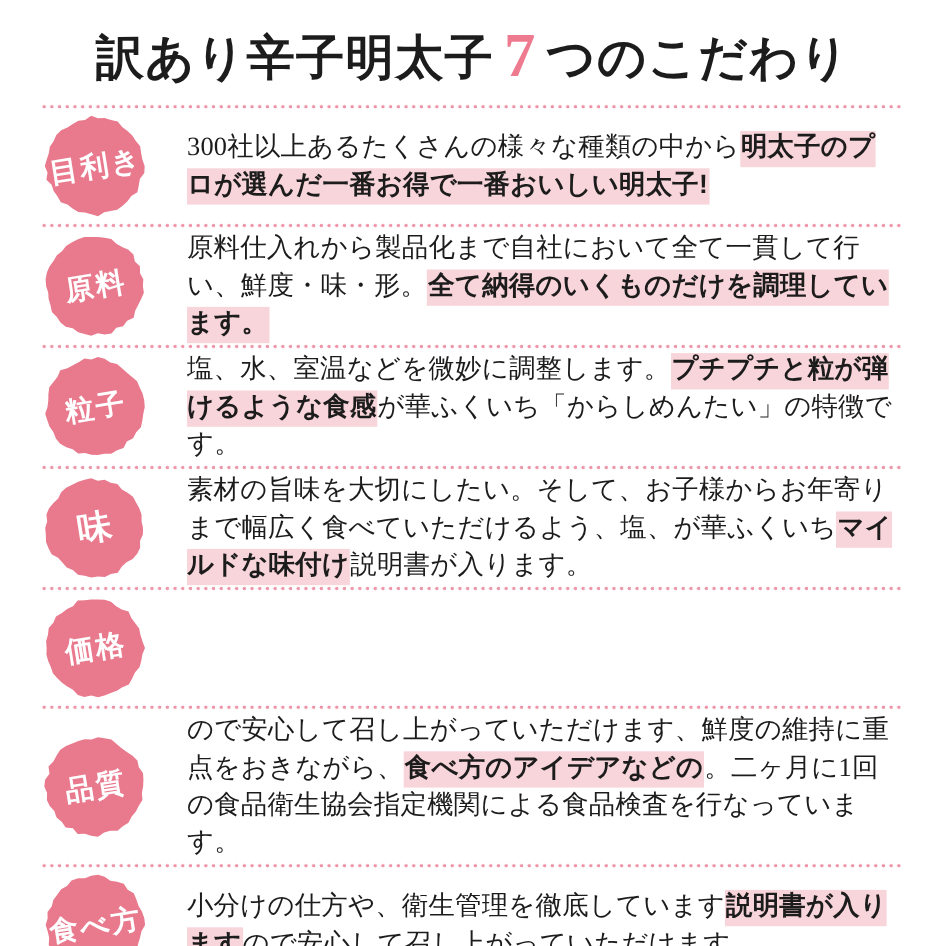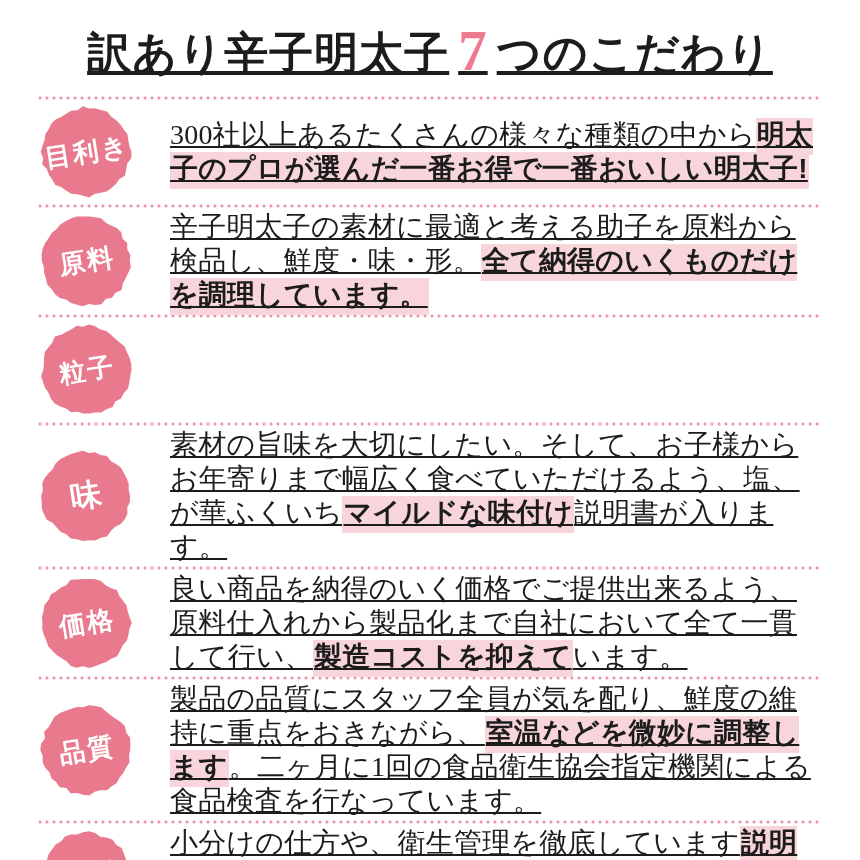--- a/index.html
+++ b/index.html
@@ -1,21 +1,21 @@
 <!DOCTYPE html>
 <html lang="ja" style="--badge: #e9798d; --number: #ee7a90; --highlight: #f8d5da; --dots: #ee93a6; --text: #1c1c1c;"><head>
 <meta charset="utf-8">
 <style>
   html,body{margin:0;padding:0;background:#ffffff;}
   body{
     width:860px;height:860px;overflow:hidden;
     font-family:"Liberation Serif","DejaVu Serif",serif;
     color:var(--text,#1c1c1c);
   }
-  .page{box-sizing:border-box;width:860px;height:860px;padding:16px 38px 0 38px;text-decoration:underline;}
+  .page{box-sizing:border-box;width:860px;height:860px;padding:16px 38px 0 38px;}
 
   
   .title{
     margin:6px 0 14px 0;text-align:center;
     font-size:44px;font-weight:700;letter-spacing:1px;line-height:1.3;
     white-space:nowrap;
   }
   .title .num{
     color:var(--number,#ee7a90);
     font-size:57px;font-weight:700;line-height:1;
@@ -34,21 +34,21 @@
   .badge{position:relative;width:96px;height:96px;flex:0 0 96px;margin-right:36px;}
   .blob{position:absolute;left:0;top:0;width:96px;height:96px;display:block;}
   .badge-label{
     position:absolute;left:0;top:0;right:0;bottom:0;
     display:flex;align-items:center;justify-content:center;
     transform:rotate(-9deg);
     color:#ffffff;font-weight:700;font-size:26px;letter-spacing:2px;
     text-indent:2px;
   }
   .badge-label.single{font-size:31px;}
-  .text{margin:0;flex:1;font-size:28px;line-height:34px;letter-spacing:0.2px;padding-right:2px;}
+  .text{margin:0;flex:1;font-size:24px;line-height:34px;letter-spacing:0.2px;padding-right:2px;}
   .hl{
     font-family:"Liberation Sans","DejaVu Sans",sans-serif;
     font-weight:700;
     background-color:var(--highlight,#f8d5da);
     padding:1px 1px 5px 1px;
   }
 </style>
 </head>
 <body>
 
@@ -66,60 +66,60 @@
         <p class="text"><span class="plain">300社以上あるたくさんの様々な種類の中から</span><span class="hl">明太子のプロが選んだ一番お得で一番おいしい明太子!</span></p>
       </section>
       <div class="dots"></div>
       <section class="row">
         <div class="badge">
           <svg viewBox="0 0 96 96" class="blob">
             <polygon points="91.9,48.0 92.8,54.2 90.3,59.8 87.6,65.2 84.9,70.5 83.5,76.9 77.6,79.7 73.9,84.7 67.7,85.9 63.4,91.2 57.1,92.0 50.9,90.9 44.9,93.3 38.9,91.7 33.1,90.0 28.1,86.5 21.8,85.1 17.0,81.2 13.5,76.0 9.2,71.6 7.9,65.4 6.2,59.7 5.8,53.8 3.9,48.0 3.5,41.9 4.6,35.8 7.0,30.2 10.6,25.3 13.7,20.1 18.3,16.3 22.3,11.5 27.5,8.3 32.9,5.4 38.7,3.4 45.0,3.5 51.0,3.5 57.1,4.2 63.2,5.2 67.8,9.7 73.0,12.6 78.7,15.1 83.3,19.3 84.6,25.7 89.2,30.1 89.3,36.4 92.3,41.9" fill="var(--badge)"></polygon>
           </svg>
           <span class="badge-label">原料</span>
         </div>
-        <p class="text"><span class="plain">辛子明太子の素材に最適と考える助子を原料から検品し、鮮度・味・形。</span><span class="hl">全て納得のいくものだけを調理しています。</span></p>
+        <p class="text"><span class="plain">原料仕入れから製品化まで自社において全て一貫して行い、鮮度・味・形。</span><span class="hl">全て納得のいくものだけを調理しています。</span></p>
       </section>
       <div class="dots"></div>
       <section class="row">
         <div class="badge">
           <svg viewBox="0 0 96 96" class="blob">
             <polygon points="93.6,48.0 92.3,54.1 91.4,60.2 90.1,66.3 85.8,71.0 83.0,76.5 77.3,79.4 74.3,85.3 68.4,87.3 63.1,90.5 56.9,90.6 51.0,91.6 45.0,91.5 39.3,89.8 33.0,90.3 28.1,86.4 22.3,84.5 16.7,81.5 12.8,76.6 10.5,70.8 7.0,65.8 5.0,60.0 3.1,54.2 5.2,48.0 5.9,42.2 6.0,36.2 6.8,30.1 10.6,25.2 14.3,20.6 16.8,14.6 23.2,12.8 28.3,10.0 33.5,7.3 38.8,3.8 45.0,4.8 51.1,2.5 57.1,4.2 62.3,7.6 68.3,8.9 72.9,12.8 77.2,16.7 81.8,20.5 86.6,24.5 89.0,30.2 91.6,35.8 93.1,41.8" fill="var(--badge)"></polygon>
           </svg>
           <span class="badge-label">粒子</span>
         </div>
+        <p class="text"><span class="plain">塩、水、室温などを微妙に調整します。</span><span class="hl">プチプチと粒が弾けるような食感</span><span class="plain">が華ふくいち「からしめんたい」の特徴です。</span></p>
       </section>
       <div class="dots"></div>
       <section class="row">
         <div class="badge">
           <svg viewBox="0 0 96 96" class="blob">
             <polygon points="92.0,48.0 91.9,54.0 89.3,59.6 89.4,66.0 86.7,71.5 82.6,76.1 77.0,79.1 72.8,83.1 69.0,88.6 62.8,89.8 57.3,92.5 51.0,92.2 44.9,93.0 39.0,91.3 32.9,90.6 28.2,86.2 22.7,83.8 18.7,79.4 14.8,75.0 8.9,71.8 6.0,66.2 3.8,60.4 3.7,54.1 3.1,48.0 4.9,42.1 4.2,35.7 6.6,30.0 10.6,25.2 14.9,21.1 17.6,15.4 22.1,11.3 27.6,8.6 33.1,6.0 38.9,4.2 44.9,2.7 50.9,5.0 57.1,4.2 62.6,6.9 68.7,8.0 72.8,12.9 78.0,15.9 82.9,19.6 85.8,25.0 88.7,30.3 90.7,36.0 90.7,42.1" fill="var(--badge)"></polygon>
           </svg>
           <span class="badge-label single">味</span>
         </div>
         <p class="text"><span class="plain">素材の旨味を大切にしたい。そして、お子様からお年寄りまで幅広く食べていただけるよう、塩、が華ふくいち</span><span class="hl">マイルドな味付け</span><span class="plain">説明書が入ります。</span></p>
       </section>
       <div class="dots"></div>
       <section class="row">
         <div class="badge">
           <svg viewBox="0 0 96 96" class="blob">
             <polygon points="93.8,48.0 91.4,54.0 90.4,59.9 88.8,65.7 84.7,70.3 82.1,75.8 79.1,81.3 73.2,83.7 68.2,86.9 62.6,89.0 57.0,91.2 51.1,92.9 45.0,91.2 38.7,92.7 32.8,90.9 28.3,86.1 23.2,83.1 18.4,79.7 14.1,75.6 10.1,71.0 8.2,65.3 5.8,59.8 4.2,54.0 4.4,48.0 3.9,41.9 5.6,36.1 6.3,29.9 10.5,25.2 12.9,19.4 18.3,16.2 23.0,12.6 28.4,10.2 32.6,4.8 39.0,4.6 45.0,4.0 51.0,4.1 57.1,4.2 62.9,6.1 67.6,10.2 72.7,13.0 78.8,15.0 81.4,20.9 84.9,25.6 88.5,30.4 89.7,36.3 91.5,42.0" fill="var(--badge)"></polygon>
           </svg>
           <span class="badge-label">価格</span>
         </div>
-        <p class="text"><span class="plain">良い商品を納得のいく価格でご提供出来るよう、原料仕入れから製品化まで自社において全て一貫して行い、</span><span class="hl">製造コストを抑えて</span><span class="plain">います。</span></p>
       </section>
       <div class="dots"></div>
       <section class="row">
         <div class="badge">
           <svg viewBox="0 0 96 96" class="blob">
             <polygon points="92.1,48.0 91.0,53.9 91.5,60.2 88.2,65.4 85.5,70.8 81.6,75.4 78.8,81.0 73.6,84.2 68.9,88.3 62.3,88.3 56.7,89.8 51.1,93.6 44.9,92.8 39.1,90.9 32.6,91.2 28.3,86.0 21.7,85.2 18.1,80.1 13.4,76.2 11.4,70.2 7.2,65.7 4.6,60.2 4.8,53.9 2.3,48.0 3.0,41.8 7.0,36.5 6.1,29.8 10.5,25.2 13.5,19.9 16.8,14.6 22.0,11.1 27.7,8.8 33.3,6.7 39.1,5.1 45.1,5.3 51.1,3.2 57.1,4.1 63.2,5.3 68.0,9.4 72.6,13.2 77.3,16.6 82.5,20.0 86.9,24.3 88.2,30.5 92.0,35.7 92.4,41.9" fill="var(--badge)"></polygon>
           </svg>
           <span class="badge-label">品質</span>
         </div>
-        <p class="text"><span class="plain">製品の品質にスタッフ全員が気を配り、鮮度の維持に重点をおきながら、</span><span class="hl">室温などを微妙に調整します</span><span class="plain">。二ヶ月に1回の食品衛生協会指定機関による食品検査を行なっています。</span></p>
+        <p class="text"><span class="plain">ので安心して召し上がっていただけます、鮮度の維持に重点をおきながら、</span><span class="hl">食べ方のアイデアなどの</span><span class="plain">。二ヶ月に1回の食品衛生協会指定機関による食品検査を行なっています。</span></p>
       </section>
       <div class="dots"></div>
       <section class="row">
         <div class="badge">
           <svg viewBox="0 0 96 96" class="blob">
             <polygon points="93.9,48.0 90.5,53.8 89.3,59.6 87.5,65.2 86.4,71.3 81.2,75.0 78.5,80.6 74.0,84.8 68.0,86.6 63.2,90.7 57.1,91.8 50.9,90.9 45.1,90.9 38.8,92.3 33.7,88.3 28.4,85.9 22.2,84.6 17.8,80.4 12.7,76.7 9.8,71.2 6.3,66.1 6.7,59.6 5.4,53.9 3.5,48.0 5.3,42.1 5.2,36.0 9.0,31.0 10.5,25.2 14.0,20.4 17.6,15.4 22.9,12.4 27.0,7.4 32.9,5.4 39.2,5.5 44.9,3.2 51.1,2.3 57.1,4.1 62.3,7.7 68.4,8.5 74.5,10.5 78.1,15.8 83.6,19.0 86.1,24.9 88.0,30.6 91.1,35.9 93.2,41.8" fill="var(--badge)"></polygon>
           </svg>
           <span class="badge-label">食べ方</span>
         </div>
         <p class="text"><span class="plain">小分けの仕方や、衛生管理を徹底しています</span><span class="hl">説明書が入ります</span><span class="plain">ので安心して召し上がっていただけます。</span></p>

